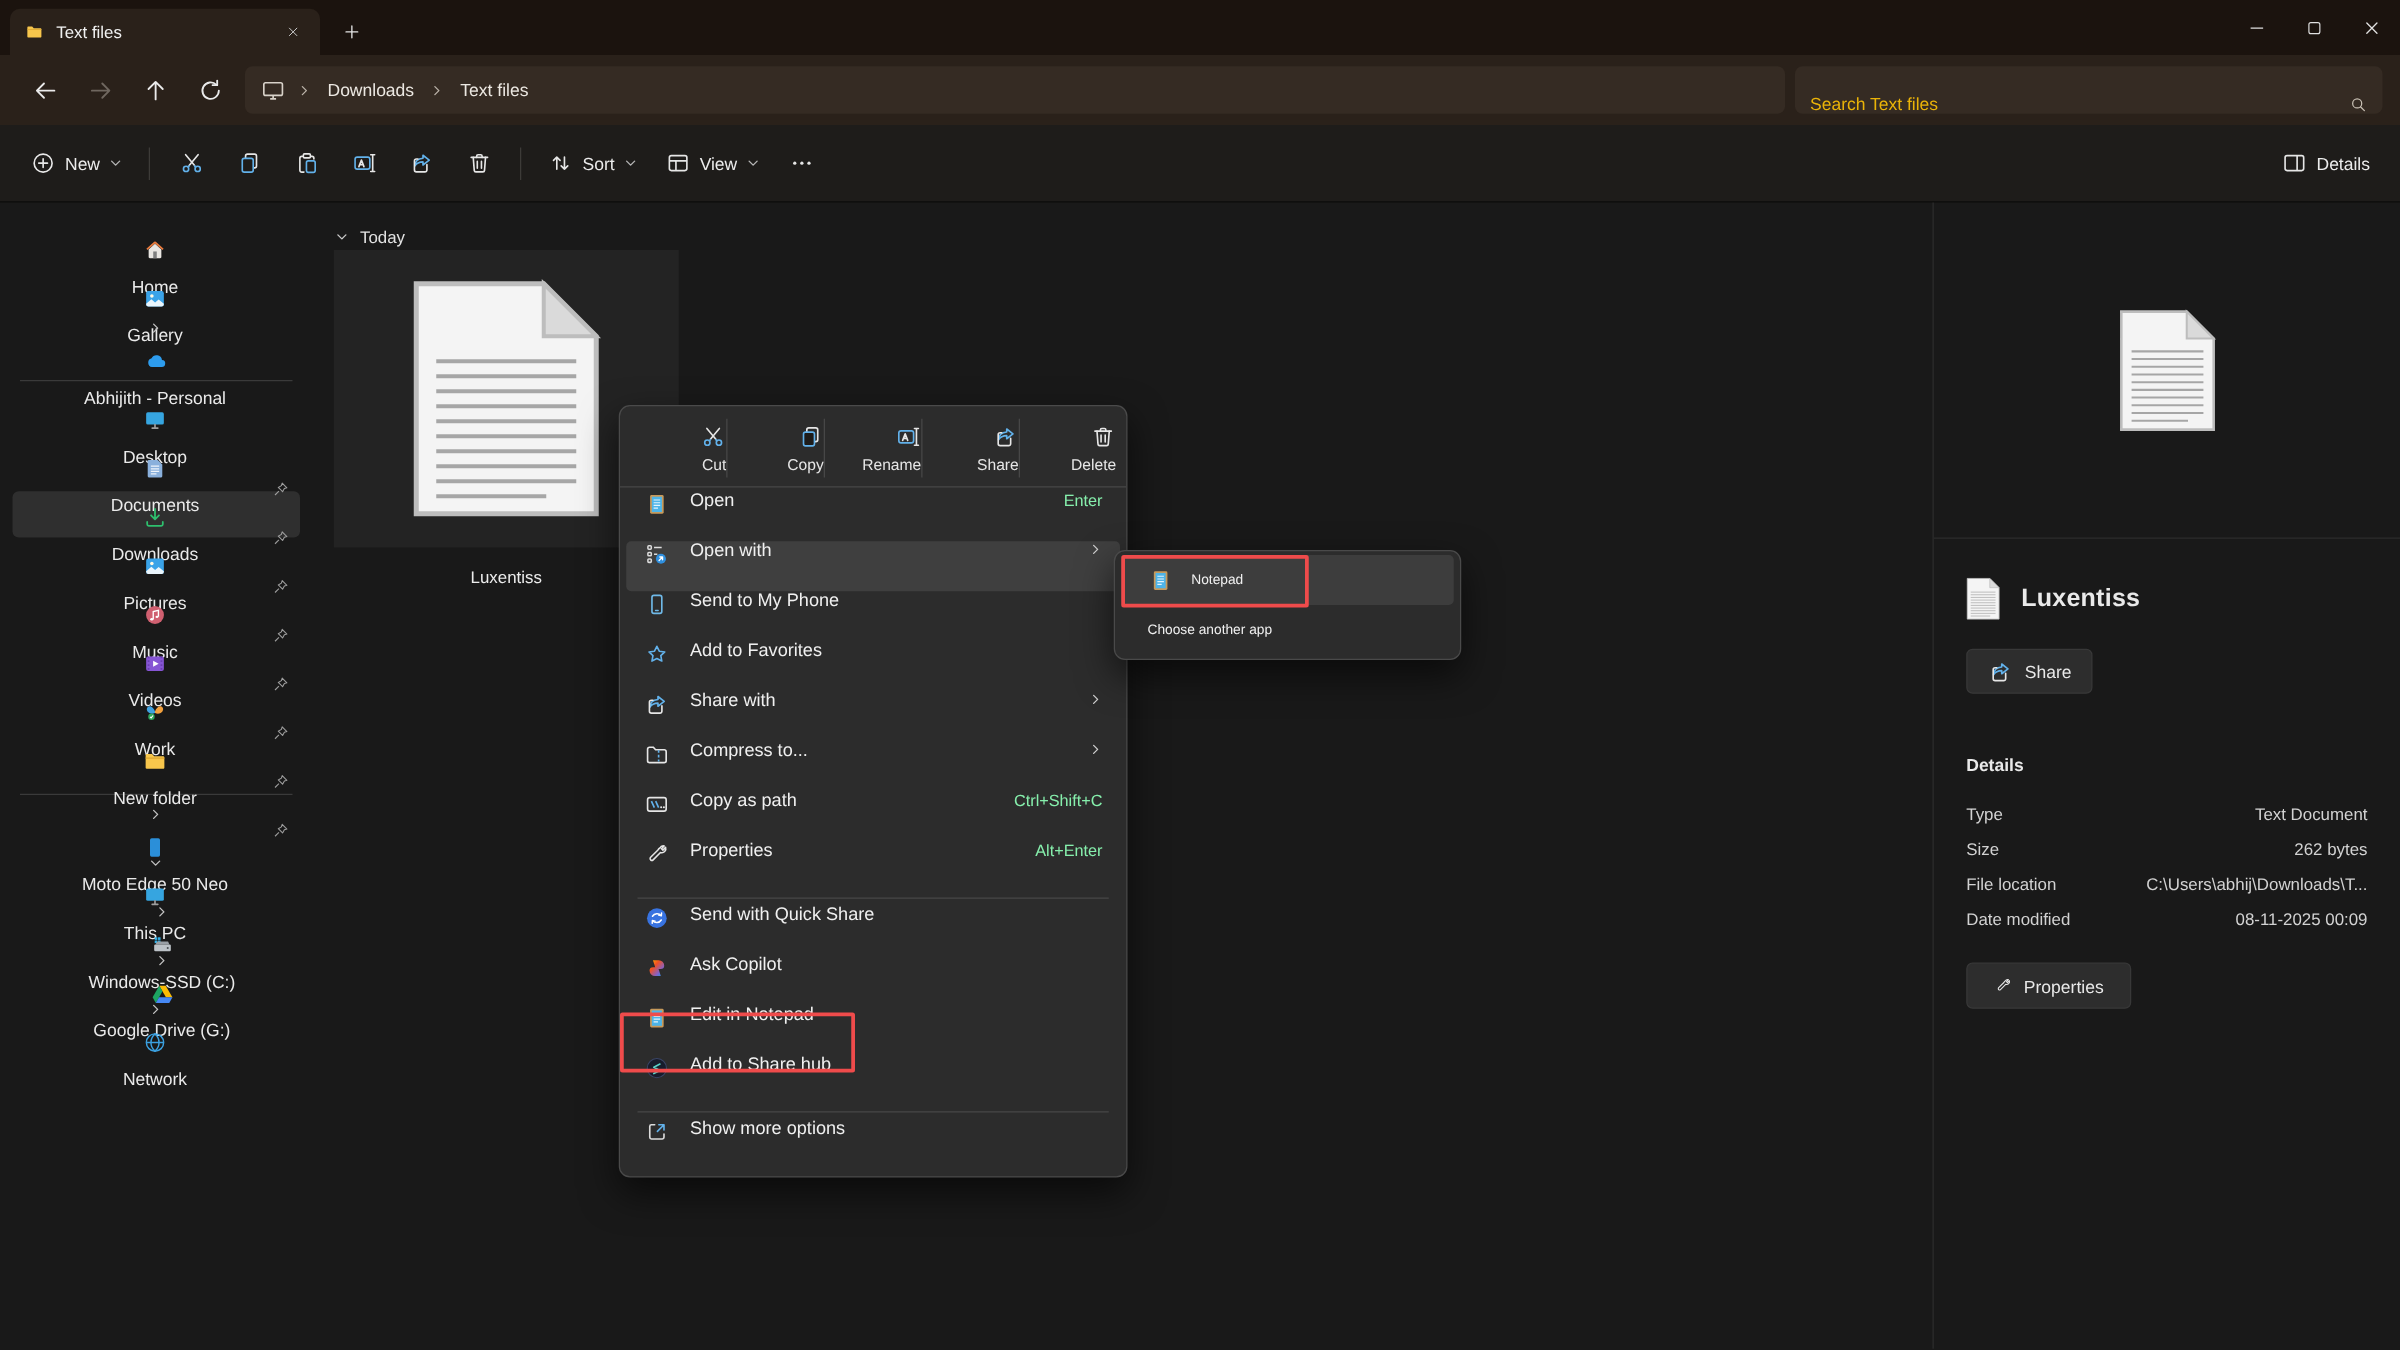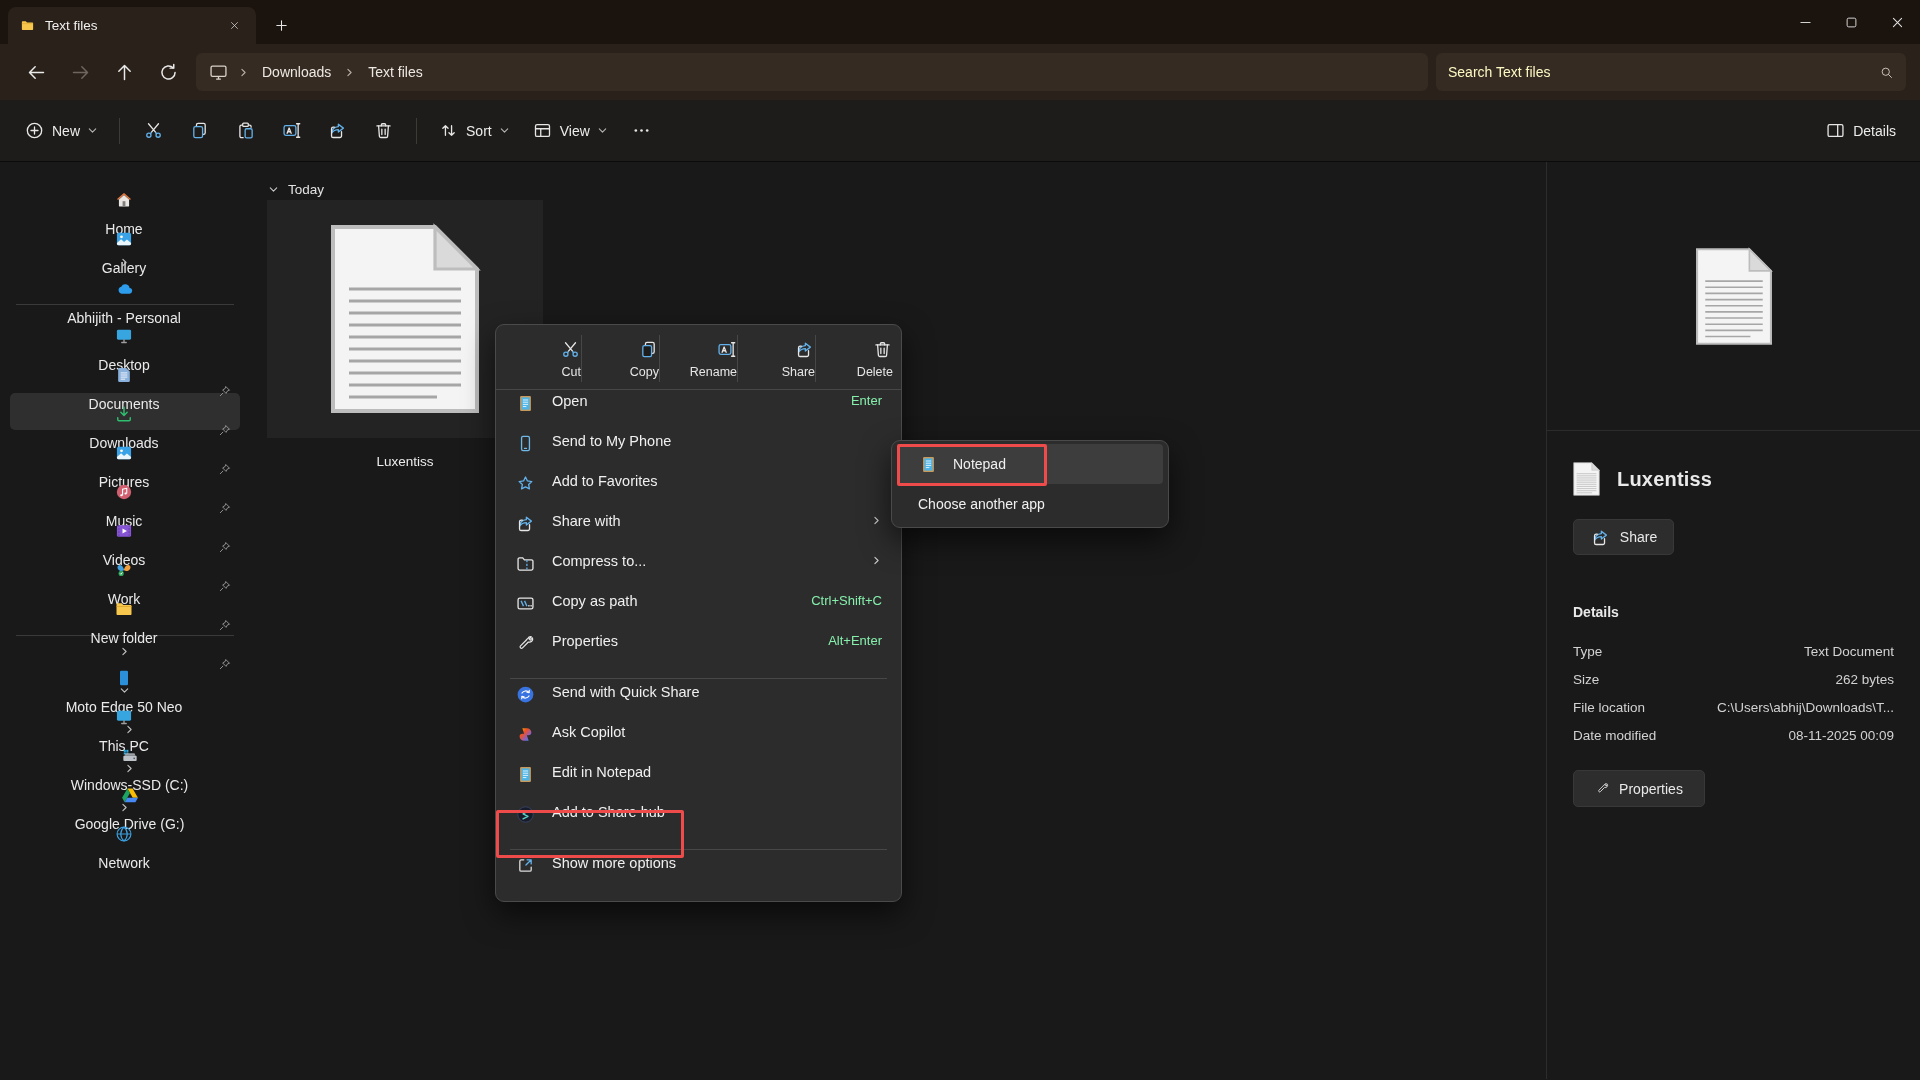--- a/index.html
+++ b/index.html
@@ -19,21 +19,21 @@
   .win-controls { margin-left:auto; display:flex; height:44px; }
   .wc { width:46px; height:44px; display:flex; align-items:center; justify-content:center; color:#e0e0e0; }
 
   
   .navbar { height:56px; background:#2a211a; display:flex; align-items:center; padding:0 14px; }
   .nav-btn { width:44px; height:38px; display:flex; align-items:center; justify-content:center; color:#eaeaea; border-radius:5px; }
   .nav-btn.disabled { color:#6f675f; }
   .crumb-bar { flex:1; height:38px; margin:0 8px 0 6px; background:#352b23; border-radius:6px; display:flex; align-items:center; padding:0 12px; gap:9px; color:#ece8e2; }
   .crumb { padding:3px 4px; }
   .crumb-chev { color:#b9b1a7; }
-  .search-box { width:470px; height:38px; background:#352b23; border-radius:6px; display:flex; align-items:center; padding:0 12px; color:#fef9c3; }
+  .search-box { width:470px; height:38px; background:#352b23; border-radius:6px; display:flex; align-items:flex-end; padding:0 12px; color:#eab308; }
   .search-box .icon { margin-left:auto; color:#c9c1b5; }
 
   
   .toolbar { height:62px; background:#1e1c1a; border-bottom:1px solid #0b0b0b; display:flex; align-items:center; padding:0 14px; gap:2px; }
   .tb-btn { height:40px; border-radius:5px; display:flex; align-items:center; justify-content:center; gap:7px; padding:0 10px; color:#ececec; font-size:14px; }
   .tb-ic { width:44px; padding:0; }
   .tb-sep { width:1px; height:26px; background:#3d3b38; margin:0 9px; }
   .tb-chev { color:#b5b5b5; }
   .tb-right { margin-left:auto; }
 
@@ -71,21 +71,21 @@
   .qa { flex:1; display:flex; flex-direction:column; align-items:flex-end; gap:5px; padding:4px 0 3px; border-radius:4px; font-size:12.5px; color:#e6e6e6; }
   .qa + .qa { border-left:1px solid #474747; border-radius:0; }
   .qa-divider { height:1px; background:#474747; margin:2px 0 3px; }
   .cm-item { height:40px; margin:0 5px; padding:0 14px; border-radius:4px; display:flex; align-items:flex-start; gap:16px; font-size:14.5px; color:#f0f0f0; }
   .cm-item.hl { background:#3f3f3f; }
   .cm-right { margin-left:auto; color:#86efac; font-size:13px; }
   .cm-chev { margin-left:auto; color:#cccccc; }
   .cm-div { height:1px; background:#474747; margin:5px 14px; }
 
   .submenu { position:absolute; left:891px; top:440px; width:278px; background:#2c2c2c; border:1px solid #4a4a4a; border-radius:9px; box-shadow:0 12px 30px rgba(0,0,0,.6); padding:3px 0; z-index:55; }
-  .sm-item { height:40px; margin:0 5px; padding:0 14px 0 21px; border-radius:4px; display:flex; align-items:center; gap:14px; font-size:14px; color:#f0f0f0; }
+  .sm-item { height:40px; margin:0 5px; padding:0 14px 0 21px; border-radius:4px; display:flex; align-items:center; gap:14px; font-size:11px; color:#f0f0f0; }
   .sm-item.hl { background:#3d3d3d; }
 
   .annotation { position:absolute; border:3px solid #ef4b4b; border-radius:2px; z-index:60; pointer-events:none; }
   #anno-notepad { left:897px; top:444px; width:150px; height:42px; }
   #anno-edit { left:496px; top:810px; width:188px; height:48px; }
 </style>
 </head>
 <body>
 
 <div class="titlebar">
@@ -781,20 +781,40 @@
         <span class="icon md">
           <svg viewBox="0 0 24 24" xmlns="http://www.w3.org/2000/svg">
             <rect x="5.8" y="3.4" width="12.4" height="17.2" rx="1.3" fill="#c79a5b"></rect>
             <rect x="7.4" y="5" width="9.2" height="14" fill="#4db4e8"></rect>
             <path d="M9 8h6M9 10.5h6M9 13h6M9 15.5h4" stroke="#e3f4fc" stroke-width="1.1"></path>
           </svg>
         </span>
         <span>Open</span>
         <span class="cm-right">Enter</span>
       </div>
+      <div class="cm-item hl">
+        <span class="icon md">
+          <svg viewBox="0 0 24 24" xmlns="http://www.w3.org/2000/svg">
+            <g fill="none" stroke="#dcdcdc" stroke-width="1.4">
+              <rect x="3.8" y="4.2" width="3.1" height="3.1" rx=".8"></rect>
+              <rect x="3.8" y="10.2" width="3.1" height="3.1" rx=".8"></rect>
+              <rect x="3.8" y="16.2" width="3.1" height="3.1" rx=".8"></rect>
+              <path d="M9.4 5.8h7M9.4 11.8h3"></path>
+            </g>
+            <circle cx="15.7" cy="16" r="4.6" fill="#2f8fdd"></circle>
+            <path d="M14 17.6l3.2-3.2m0 0h-2.5m2.5 0v2.5" stroke="#fff" stroke-width="1.2" fill="none" stroke-linecap="round" stroke-linejoin="round"></path>
+          </svg>
+        </span>
+        <span>Open with</span>
+        <span class="cm-chev"><span class="icon xs">
+            <svg viewBox="0 0 24 24" xmlns="http://www.w3.org/2000/svg">
+              <path d="M8.5 5l7 7-7 7" fill="none" stroke="currentColor" stroke-width="2.4" stroke-linecap="round" stroke-linejoin="round"></path>
+            </svg>
+          </span></span>
+      </div>
       <div class="cm-item">
         <span class="icon md">
           <svg viewBox="0 0 24 24" xmlns="http://www.w3.org/2000/svg">
             <rect x="7.5" y="3.8" width="9" height="16.4" rx="1.8" fill="none" stroke="#6fb9e8" stroke-width="1.5"></rect>
             <path d="M10.8 17.6h2.4" stroke="#6fb9e8" stroke-width="1.3" stroke-linecap="round"></path>
           </svg>
         </span>
         <span>Send to My Phone</span>
       </div>
       <div class="cm-item">

